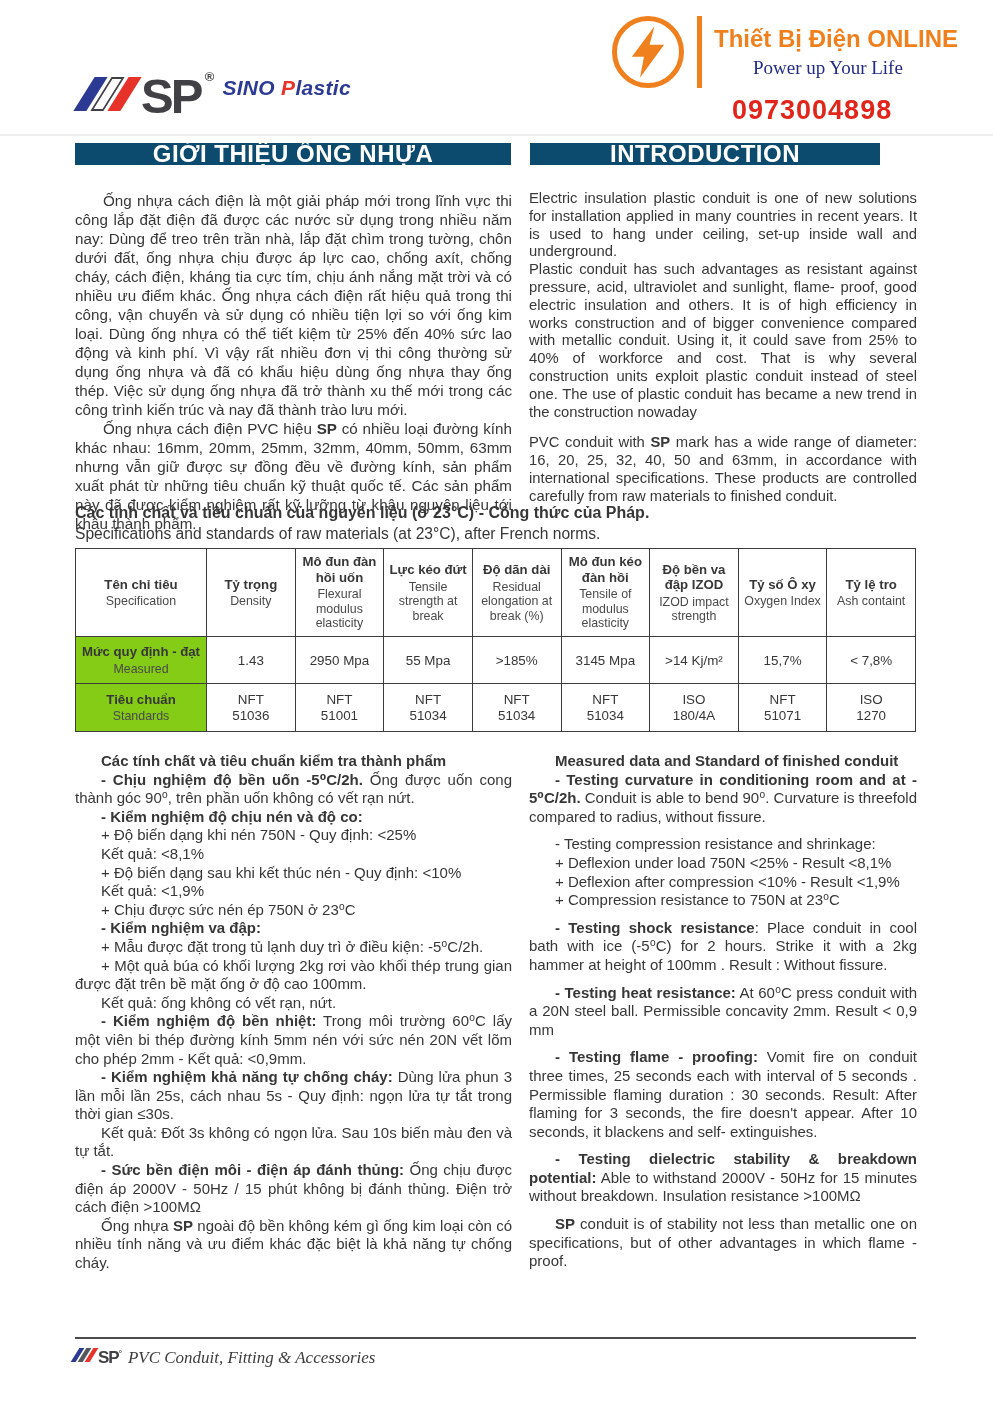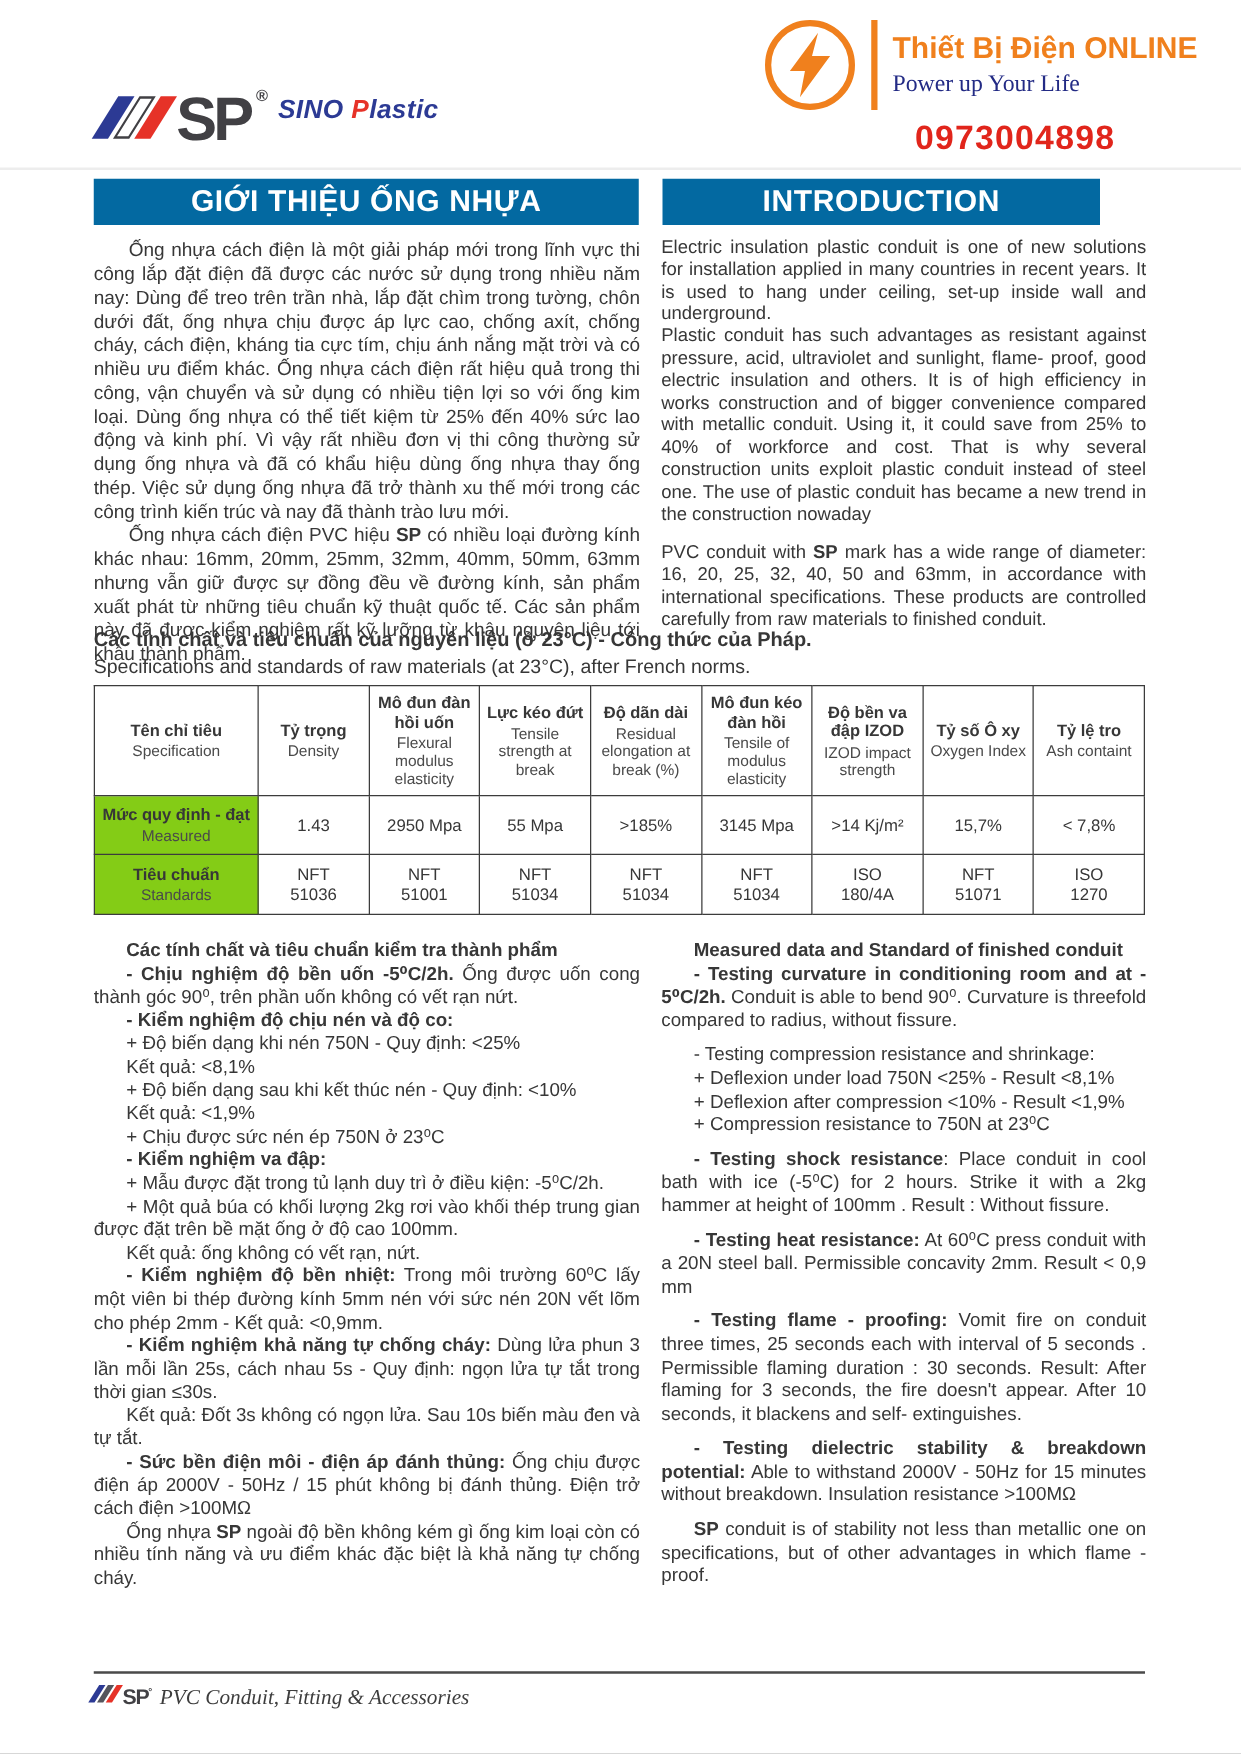--- a/index.html
+++ b/index.html
@@ -21,25 +21,25 @@
   .sp-mark sup { font-size:13px; letter-spacing:0; position:absolute; top:-4px; right:-2px; }
   .sp-brand { font-style:italic; font-weight:700; font-size:21px; margin:0 0 16px 10px; letter-spacing:0.3px; }
   .sp-brand .b { color:#2c3a94; } .sp-brand .r { color:#e63228; }
 
   .dealer { position:absolute; left:612px; top:16px; width:345px; }
   .dealer-top { display:flex; align-items:center; }
   .bolt-circle { width:72px; height:72px; border:5px solid #f0801d; border-radius:50%;
                  display:flex; align-items:center; justify-content:center; flex:0 0 auto; }
   .dealer-bar { width:5px; height:72px; background:#f0801d; margin:0 12px 0 13px; flex:0 0 auto; }
   .dealer-title { font-size:24px; font-weight:700; color:#f0801d; line-height:1.15; white-space:nowrap; }
-  .dealer-tagline { font-family:"Liberation Serif","DejaVu Serif",serif; font-size:19px; color:#232b85; margin-top:4px; }
+  .dealer-tagline { font-family:"Liberation Serif","DejaVu Serif",serif; font-size:19px; color:#232b85; margin-top:4px;margin-left:39px; }
   .dealer-phone { margin:7px 0 0 120px; font-size:27px; font-weight:700; color:#e1251b; letter-spacing:1px; }
 
   
-  .bar { position:absolute; top:143px; height:37px; background:#0369a1; color:#ffffff;
+  .bar { position:absolute; top:143px; height:22px; background:#0c4a6e; color:#ffffff;
          display:flex; align-items:center; justify-content:center;
          font-size:24px; font-weight:700; letter-spacing:0.5px; }
   .bar-vi { left:75px; width:436px; }
   .bar-en { left:530px; width:350px; }
 
   
   .intro-vi { position:absolute; left:75px; top:191px; width:437px; font-size:15.2px; line-height:19px; text-align:justify; }
   .intro-vi p { text-indent:28px; }
   .intro-en { position:absolute; left:529px; top:190px; width:388px; font-size:14.8px; line-height:17.8px; text-align:justify; }
   .intro-en .p3 { margin-top:13px; }

